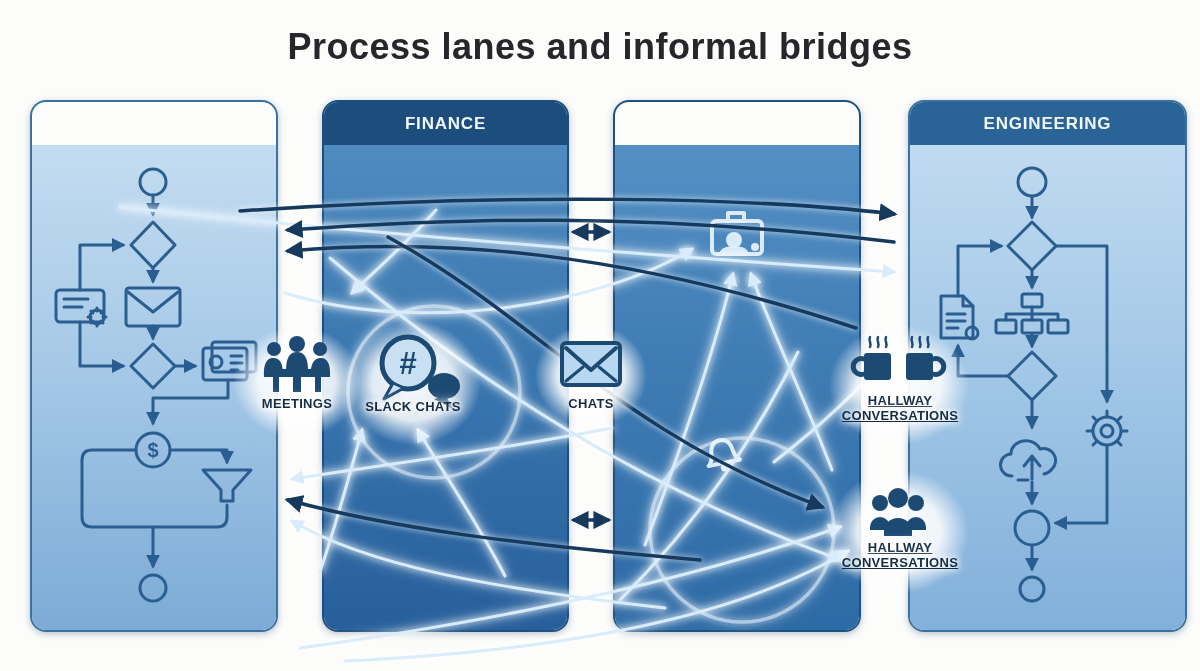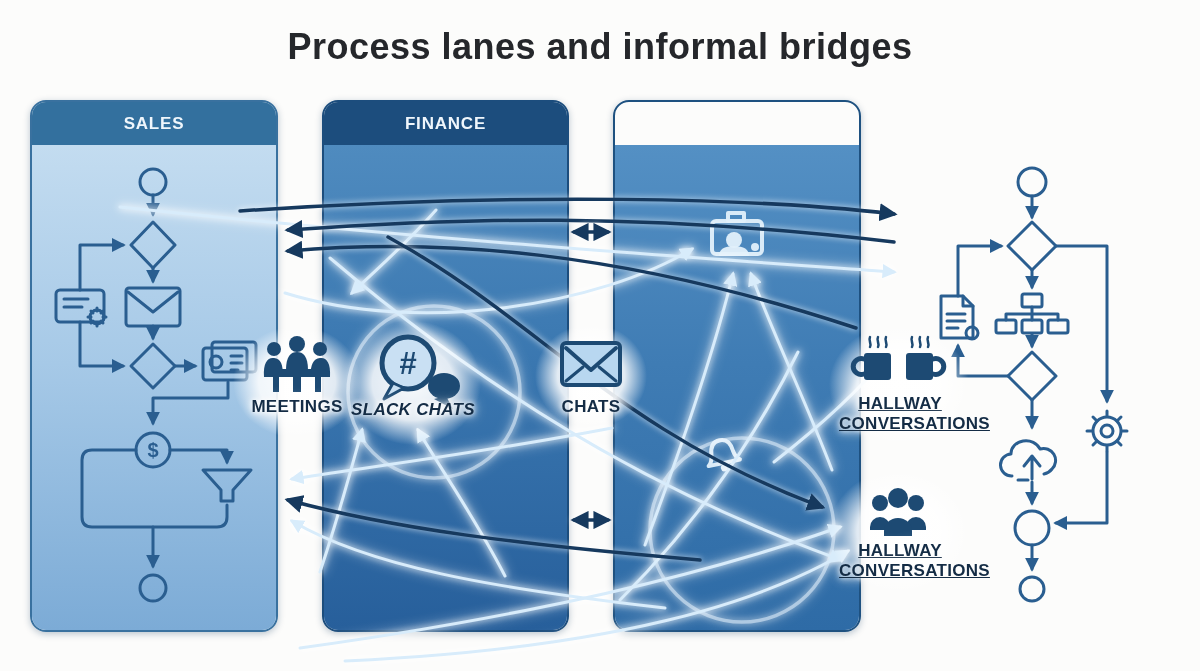--- a/index.html
+++ b/index.html
@@ -28,21 +28,21 @@
   .lane-finance .lane-body{background:linear-gradient(180deg,#4f8bbf 0%,#3a77b0 45%,#275f9b 100%);}
   .lane-support{left:613px;width:244px;border:2px solid #1e5180;}
   .lane-support .lane-header{background:#1e5180;}
   .lane-support .lane-body{background:linear-gradient(180deg,#5490c4 0%,#3f7cb4 45%,#2e6ba6 100%);}
   .lane-engineering{left:908px;width:275px;border:2px solid #39719f;}
   .lane-engineering .lane-header{background:#2a6496;}
   .lane-engineering .lane-body{background:linear-gradient(180deg,#c0daf0 0%,#a3c8e7 45%,#82b0da 100%);}
   .overlay{position:absolute;left:0;top:0;width:1200px;height:671px;z-index:5;}
   .bridge-label{
     position:absolute;transform:translateX(-50%);text-align:center;z-index:6;
-    font-size:17px;font-weight:800;color:#142c45;line-height:1.15;letter-spacing:.3px;
+    font-size:13px;font-weight:800;color:#142c45;line-height:1.15;letter-spacing:.3px;
     text-shadow:0 0 5px #fff,0 0 9px #fff,0 0 14px #fff;
   }
   .w-narrow{width:122px;text-decoration:underline;}
   .flow{stroke:#2a5e90;stroke-width:3;fill:none;stroke-linejoin:round;stroke-linecap:round;}
   .flow-fill{fill:#2a5e90;}
   .light-arrow{stroke:#d8ecfb;stroke-width:3;fill:none;stroke-linecap:round;}
   .light-glow{filter:drop-shadow(0 0 3px rgba(255,255,255,.95)) drop-shadow(0 0 6px rgba(255,255,255,.6));}
   .ring{stroke:rgba(230,243,253,.55);stroke-width:3.5;fill:none;}
   .dark-arrow{stroke:#16395e;stroke-width:3.5;fill:none;stroke-linecap:round;filter:drop-shadow(0 0 3px rgba(255,255,255,.8));}
   .glyph-light{stroke:rgba(226,240,251,.95);stroke-width:4;fill:none;stroke-linecap:round;stroke-linejoin:round;}
@@ -51,37 +51,40 @@
   .icon-stroke{stroke:#1d4a73;fill:none;stroke-linecap:round;stroke-linejoin:round;}
 </style>
 </head>
 <body>
 
 <div class="canvas">
 
   <div class="title">Process lanes and informal bridges</div>
 
   <div class="lane lane-sales">
-    <div class="lane-header">
-      <span>SALES</span>
-    </div>
     <div class="lane-body"></div>
   </div>
 
   <div class="lane lane-finance">
     <div class="lane-header">
       <span>FINANCE</span>
     </div>
     <div class="lane-body"></div>
   </div>
 
   <div class="lane lane-support">
     <div class="lane-body"></div>
   </div>
 
+  <div class="lane lane-engineering">
+    <div class="lane-header">
+      <span>ENGINEERING</span>
+    </div>
+    <div class="lane-body"></div>
+  </div>
 
   <svg class="overlay" viewBox="0 0 1200 671">
     <defs>
       <radialGradient id="halo">
         <stop offset="0%" stop-color="rgba(255,255,255,.97)"></stop>
         <stop offset="60%" stop-color="rgba(255,255,255,.85)"></stop>
         <stop offset="100%" stop-color="rgba(255,255,255,0)"></stop>
       </radialGradient>
       <marker id="mF" viewBox="0 0 10 10" refX="8" refY="5" markerWidth="4.6" markerHeight="4.6" orient="auto-start-reverse">
         <path d="M0,0 L10,5 L0,10 z" fill="#2a5e90"></path>
@@ -261,18 +264,18 @@
         <circle class="icon-dark" cx="916" cy="503" r="8"></circle>
         <path class="icon-dark" d="M870,527 a10,10 0 0 1 20,0 v3 h-20 Z"></path>
         <path class="icon-dark" d="M906,527 a10,10 0 0 1 20,0 v3 h-20 Z"></path>
         <circle class="icon-dark" cx="898" cy="498" r="10"></circle>
         <path class="icon-dark" d="M884,531 a14,13 0 0 1 28,0 v5 h-28 Z"></path>
       </g>
     </g>
   </svg>
 
   <div class="bridge-label" style="left:297px;top:397px;">MEETINGS</div>
-  <div class="bridge-label" style="left:413px;top:400px;font-style:italic;">SLACK CHATS</div>
+  <div class="bridge-label" style="left:413px;top:400px;">SLACK CHATS</div>
   <div class="bridge-label" style="left:591px;top:397px;">CHATS</div>
   <div class="bridge-label w-narrow" style="left:900px;top:394px;">HALLWAY CONVERSATIONS</div>
   <div class="bridge-label w-narrow" style="left:900px;top:541px;">HALLWAY CONVERSATIONS</div>
 
 </div>
 
 </body></html>

